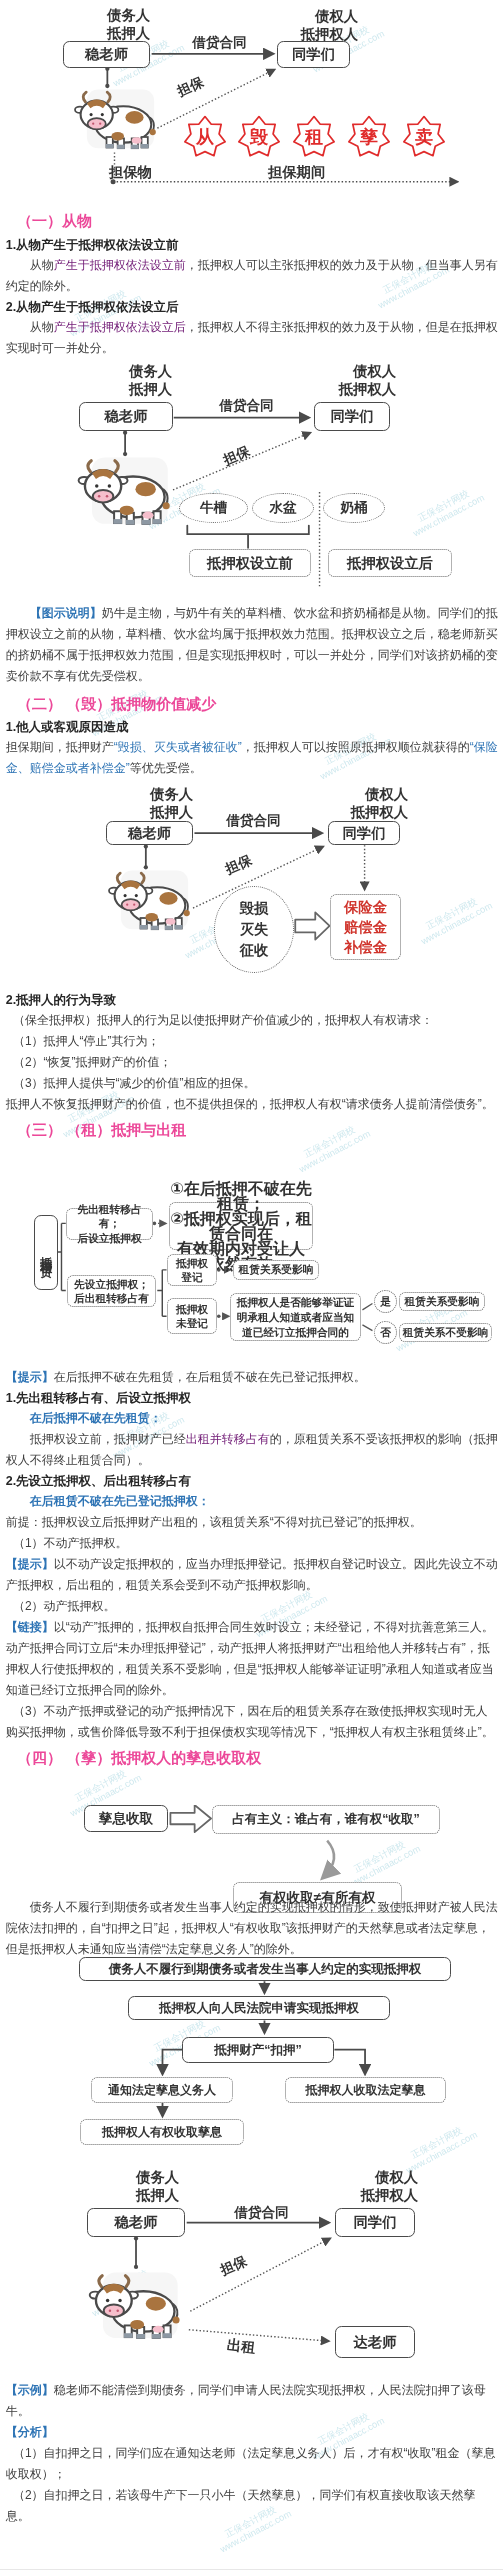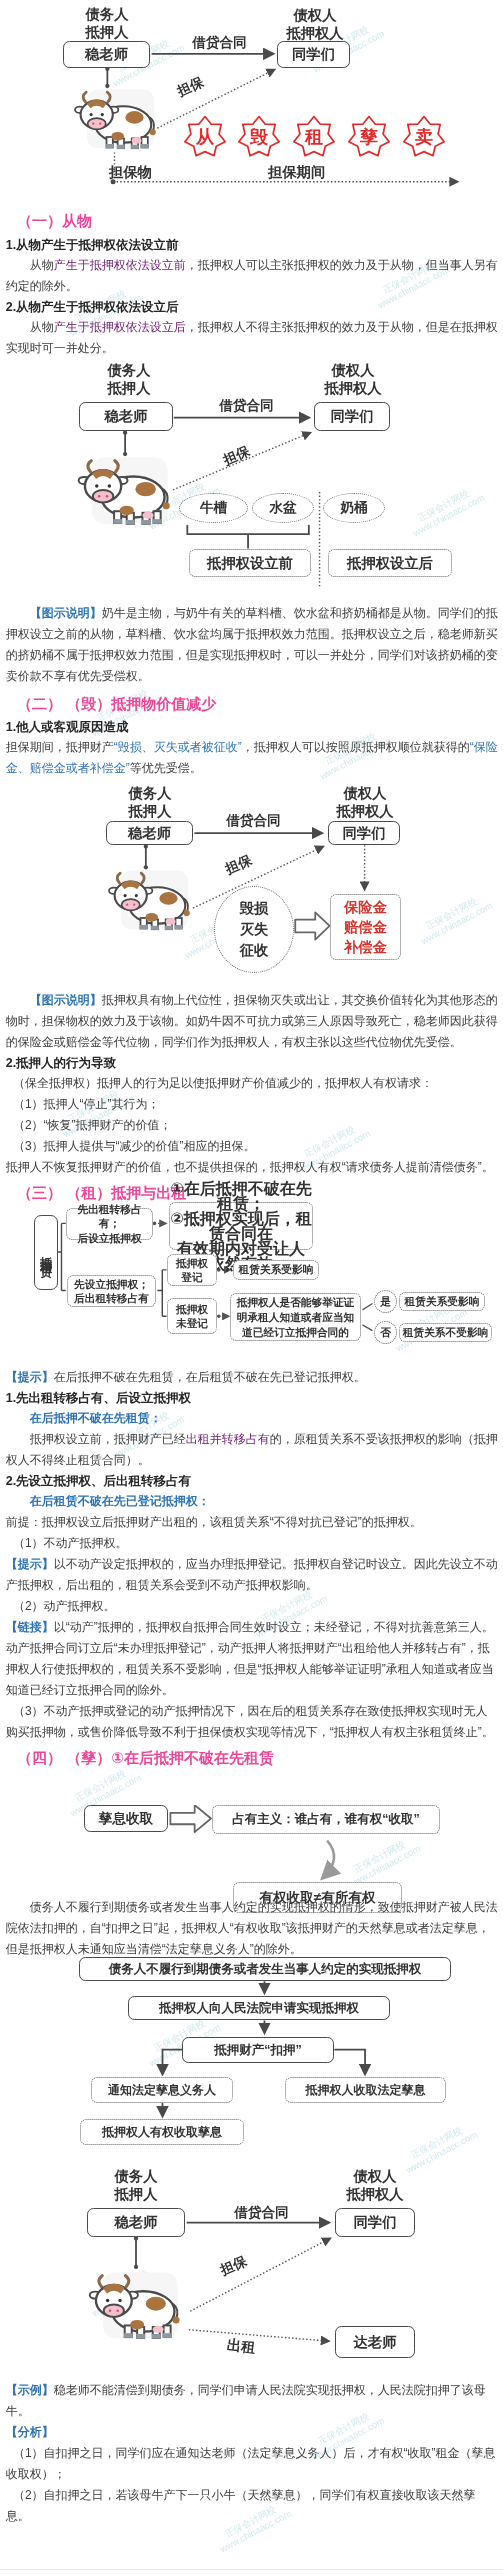--- a/index.html
+++ b/index.html
@@ -18,22 +18,22 @@
   .lbl{color:#2e74b5;font-weight:600;}
   
   .diag{position:absolute;left:0;width:504px;z-index:2;}
   .sbox{position:absolute;border:1.8px solid #4a4a4a;border-radius:6.4px;background:#fff;
         display:flex;align-items:center;justify-content:center;font-size:14.3px;font-weight:600;color:#333;
         box-sizing:border-box;text-align:center;}
   .dbox{position:absolute;border:1.4px dotted #666;border-radius:6.4px;background:#fff;
         display:flex;align-items:center;justify-content:center;font-weight:600;color:#333;
         box-sizing:border-box;text-align:center;white-space:pre-line;}
   .ell{border-radius:50% !important;}
-  .role{position:absolute;font-size:14.3px;font-weight:600;color:#333;text-align:center;
-        line-height:18px;white-space:pre-line;font-family:Liberation Mono, monospace;}
+  .role{position:absolute;font-size:14.3px;font-weight:600;color:#333;text-align:right;
+        line-height:18px;white-space:pre-line;}
   .dlabel{position:absolute;font-size:13.6px;font-weight:600;color:#333;}
   .vtext{writing-mode:vertical-rl;text-orientation:upright;letter-spacing:2.1px;}
   .svgov{position:absolute;left:0;top:0;pointer-events:none;}
   .star{position:absolute;width:44px;height:43px;}
   .star .ch{position:absolute;left:0;top:0;width:100%;height:100%;display:flex;align-items:center;
         justify-content:center;color:#e02b2b;font-size:18px;font-weight:bold;}
   
   .wm{position:absolute;color:rgba(125,195,210,0.38);transform:rotate(-28deg);font-size:9.3px;
       line-height:11.4px;text-align:center;white-space:pre-line;z-index:0;pointer-events:none;}
   .divider{position:absolute;left:0;top:2569px;width:504px;height:0;border-top:0.7px solid #e7e7e7;z-index:2;}
@@ -199,21 +199,20 @@
       </svg>
     <div class="dbox ell" style="left:214px;top:101px;width:80px;height:87px;font-size:14.3px;line-height:21px;">毁损
 灭失
 征收</div>
     <div class="dbox" style="left:330px;top:109px;width:71px;height:66px;font-size:14.3px;line-height:20px;color:#d0342c;font-weight:bold;">保险金
 赔偿金
 补偿金</div>
   </div>
 
   <div class="tblock" style="top:990px;">
-    <p class="p ind"><span class="lbl">【图示说明】</span><span>抵押权具有物上代位性，担保物灭失或出让，其交换价值转化为其他形态的物时，担保物权的效力及于该物。如奶牛因不可抗力或第三人原因导致死亡，稳老师因此获得的保险金或赔偿金等代位物，同学们作为抵押权人，有权主张以这些代位物优先受偿。</span></p>
     <div class="h3">2.抵押人的行为导致</div>
     <p class="p ind05">（保全抵押权）抵押人的行为足以使抵押财产价值减少的，抵押权人有权请求：</p>
     <p class="p ind05">（1）抵押人“停止”其行为；</p>
     <p class="p ind05">（2）“恢复”抵押财产的价值；</p>
     <p class="p ind05">（3）抵押人提供与“减少的价值”相应的担保。</p>
     <p class="p">抵押人不恢复抵押财产的价值，也不提供担保的，抵押权人有权“请求债务人提前清偿债务”。</p>
     <div class="h2" style="margin-top:3.6px;">（三） （租）抵押与出租</div>
   </div>
 
   <div class="diag" style="top:1199px;height:166px;">
@@ -262,21 +261,21 @@
     <p class="p ind"><span>抵押权设立前，抵押财产已经</span><span class="red">出租并转移占有</span><span>的，原租赁关系不受该抵押权的影响（抵押权人不得终止租赁合同）。</span></p>
     <div class="h3">2.先设立抵押权、后出租转移占有</div>
     <p class="p ind bluebold">在后租赁不破在先已登记抵押权：</p>
     <p class="p">前提：抵押权设立后抵押财产出租的，该租赁关系“不得对抗已登记”的抵押权。</p>
     <p class="p ind05">（1）不动产抵押权。</p>
     <p class="p"><span class="lbl">【提示】</span><span>以不动产设定抵押权的，应当办理抵押登记。抵押权自登记时设立。因此先设立不动产抵押权，后出租的，租赁关系会受到不动产抵押权影响。</span></p>
     <p class="p ind05">（2）动产抵押权。</p>
     <p class="p"><span class="lbl">【链接】</span><span>以“动产”抵押的，抵押权自抵押合同生效时设立；未经登记，不得对抗善意第三人。</span></p>
     <p class="p">动产抵押合同订立后“未办理抵押登记”，动产抵押人将抵押财产“出租给他人并移转占有”，抵押权人行使抵押权的，租赁关系不受影响，但是“抵押权人能够举证证明”承租人知道或者应当知道已经订立抵押合同的除外。</p>
     <p class="p ind05">（3）不动产抵押或登记的动产抵押情况下，因在后的租赁关系存在致使抵押权实现时无人购买抵押物，或售价降低导致不利于担保债权实现等情况下，“抵押权人有权主张租赁终止”。</p>
-    <div class="h2" style="margin-top:3.6px;">（四） （孳）①在后抵押不破在先租赁</div>
+    <div class="h2" style="margin-top:3.6px;">（四） （孳）抵押权人的孳息收取权</div>
   </div>
 
   <div class="diag" style="top:1777px;height:114px;margin-top:28px;">
     <svg class="svgov" width="504" height="114" viewBox="0 0 705 160">
       <defs>
         <marker id="a5" viewBox="0 0 10 10" refX="8" refY="5" markerWidth="8" markerHeight="8" orient="auto">
             <path d="M0,0L10,5L0,10z" fill="#9a9a9a"></path>
           </marker>
       </defs>
       <polygon points="238,11 272,11 272,0 295,19 272,38 272,27 238,27" fill="#fff" stroke="#666" stroke-width="2.5" stroke-linejoin="round"></polygon>

